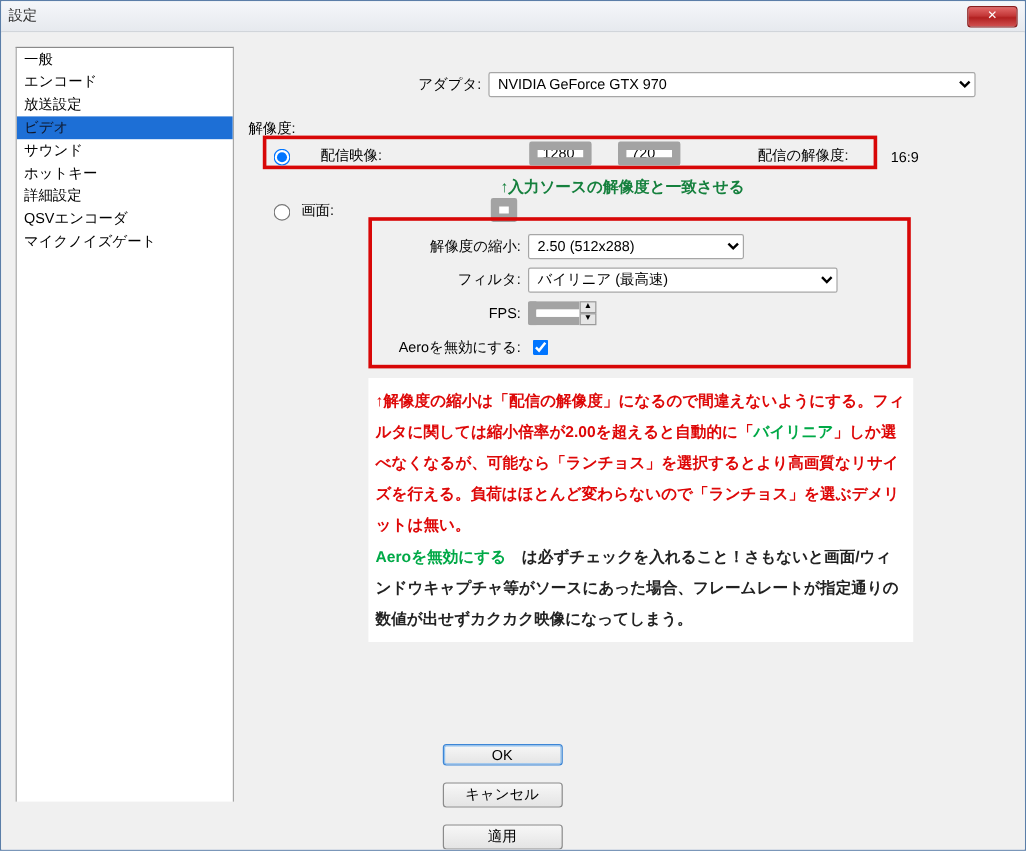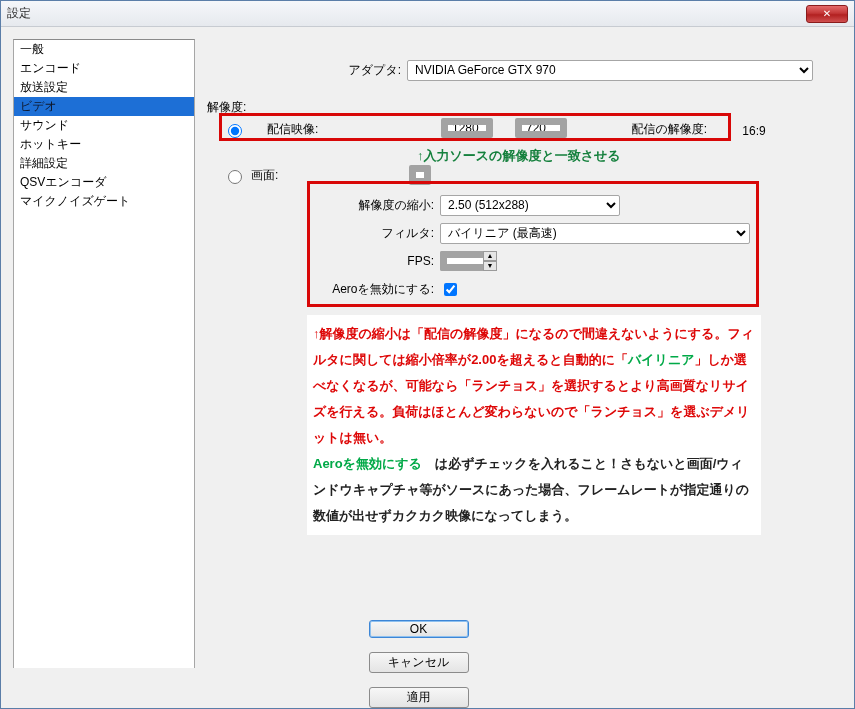--- a/index.html
+++ b/index.html
@@ -244,21 +244,21 @@
 
     <div class="redbox2">
       <div class="rb2row">
         <span class="lbl">解像度の縮小:</span>
         <select class="combo" style="width:180px">
           <option>2.50 (512x288)</option>
         </select>
       </div>
       <div class="rb2row">
         <span class="lbl">フィルタ:</span>
-        <select class="combo" style="width:310px">
+        <select class="combo" style="width:258px">
           <option>バイリニア (最高速)</option>
         </select>
       </div>
       <div class="rb2row">
         <span class="lbl">FPS:</span>
         <span class="spin">
           <input class="txt" value="30" style="">
           <span class="btns">
             <span>▲</span>
             <span>▼</span>

